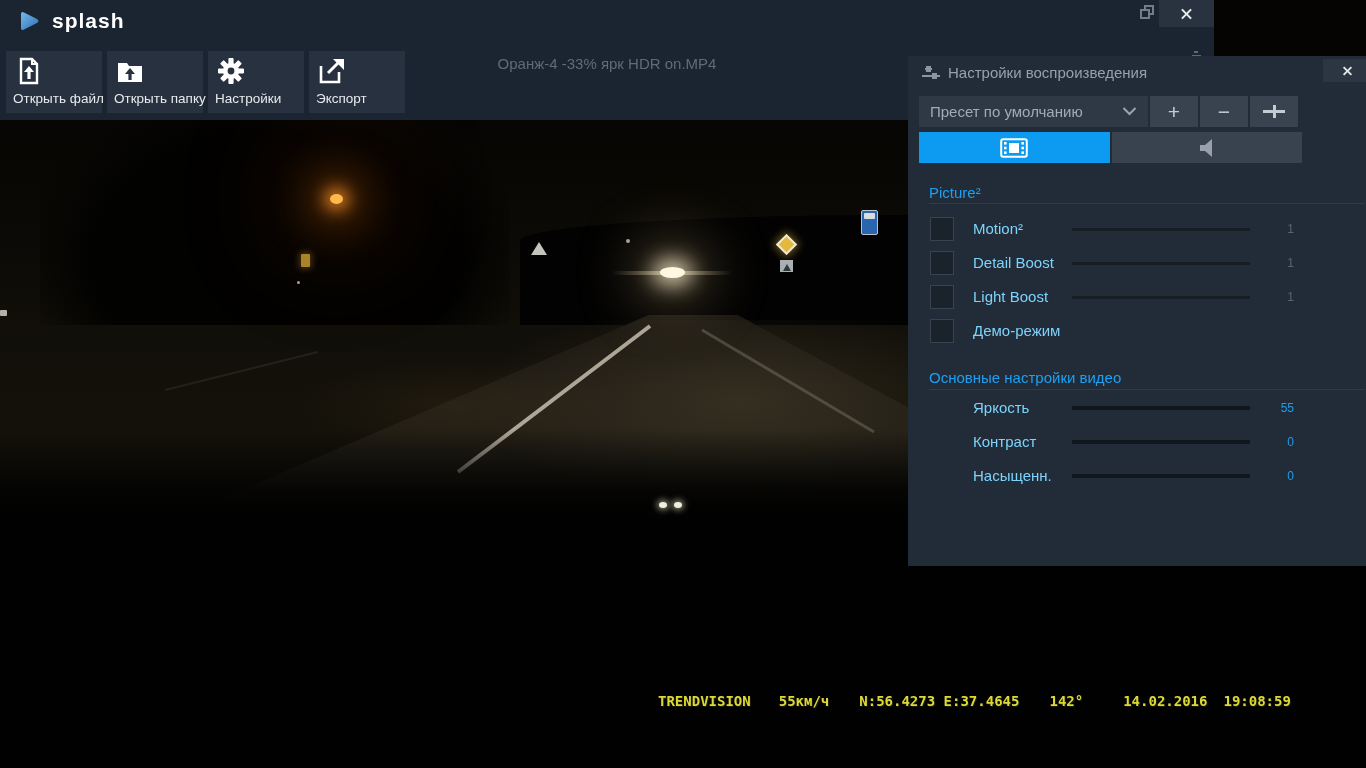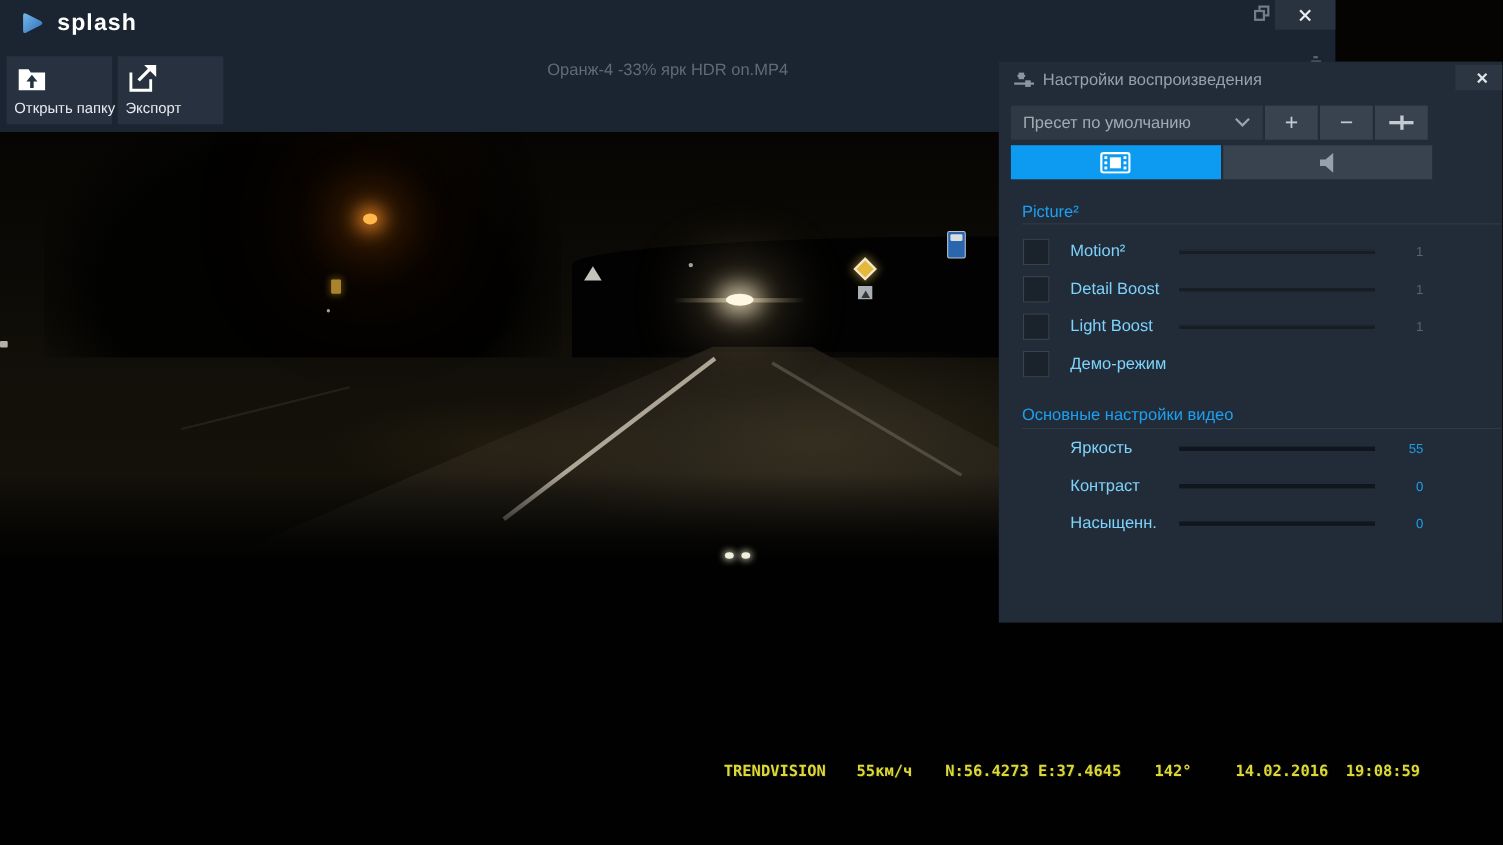--- a/index.html
+++ b/index.html
@@ -179,25 +179,53 @@
       <span class="restore-back"></span>
       <span class="restore-front"></span>
     </div>
     <div class="close-btn">
       <span class="x-icon"></span>
     </div>
 
     <div class="toolbar">
       <div class="tb-btn">
         <svg class="tb-icon" viewBox="0 0 28 28">
+          <path d="M6 2 h11 l5 5 v19 h-16 z" fill="none" stroke="#fff" stroke-width="2.4"></path>
+          <path d="M17 2 v5 h5" fill="none" stroke="#fff" stroke-width="2"></path>
+          <polygon points="9,15 14,9 19,15" fill="#fff"></polygon>
+          <rect x="12.4" y="13" width="3.2" height="9" fill="#fff"></rect>
+        </svg>
+        <span class="tb-label">Открыть файл</span>
+      </div>
+      <div class="tb-btn">
+        <svg class="tb-icon" viewBox="0 0 28 28">
           <path d="M2 6 h9 l2 3 h13 v16 h-24 z" fill="#fff"></path>
           <polygon points="9,17 14,11 19,17" fill="#27313f"></polygon>
           <rect x="12.4" y="15.5" width="3.2" height="7.5" fill="#27313f"></rect>
         </svg>
         <span class="tb-label">Открыть папку</span>
+      </div>
+      <div class="tb-btn">
+        <svg class="tb-icon" viewBox="0 0 28 28">
+          <g transform="translate(14,14)">
+            <g fill="#fff">
+              <rect x="-2.6" y="-13" width="5.2" height="7" rx="1" transform="rotate(0)"></rect>
+              <rect x="-2.6" y="-13" width="5.2" height="7" rx="1" transform="rotate(45)"></rect>
+              <rect x="-2.6" y="-13" width="5.2" height="7" rx="1" transform="rotate(90)"></rect>
+              <rect x="-2.6" y="-13" width="5.2" height="7" rx="1" transform="rotate(135)"></rect>
+              <rect x="-2.6" y="-13" width="5.2" height="7" rx="1" transform="rotate(180)"></rect>
+              <rect x="-2.6" y="-13" width="5.2" height="7" rx="1" transform="rotate(225)"></rect>
+              <rect x="-2.6" y="-13" width="5.2" height="7" rx="1" transform="rotate(270)"></rect>
+              <rect x="-2.6" y="-13" width="5.2" height="7" rx="1" transform="rotate(315)"></rect>
+              <circle r="8"></circle>
+            </g>
+            <circle r="3.4" fill="#27313f"></circle>
+          </g>
+        </svg>
+        <span class="tb-label">Настройки</span>
       </div>
       <div class="tb-btn">
         <svg class="tb-icon" viewBox="0 0 28 28">
           <path d="M3 9 v16 h18 v-10" fill="none" stroke="#fff" stroke-width="2.6"></path>
           <line x1="10" y1="16" x2="22" y2="4" stroke="#fff" stroke-width="3"></line>
           <polygon points="15,2 26,2 26,13" fill="#fff"></polygon>
         </svg>
         <span class="tb-label">Экспорт</span>
       </div>
     </div>

